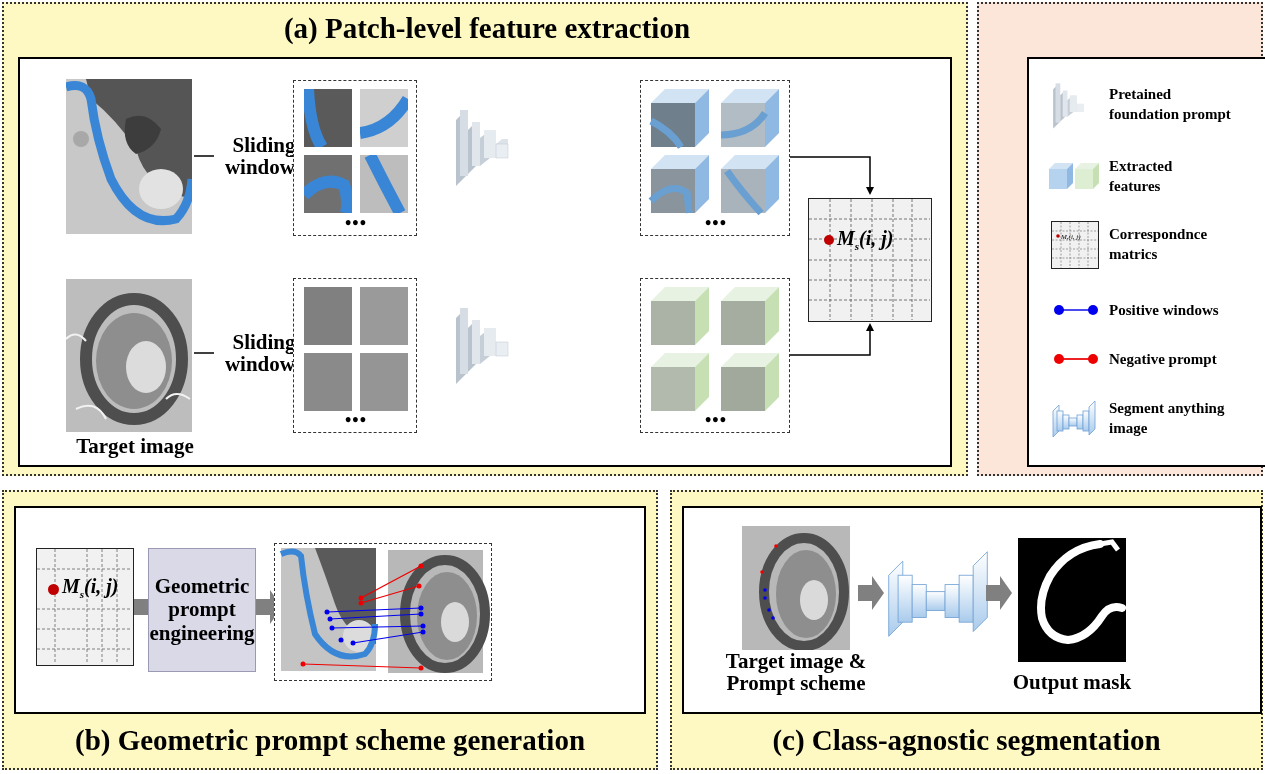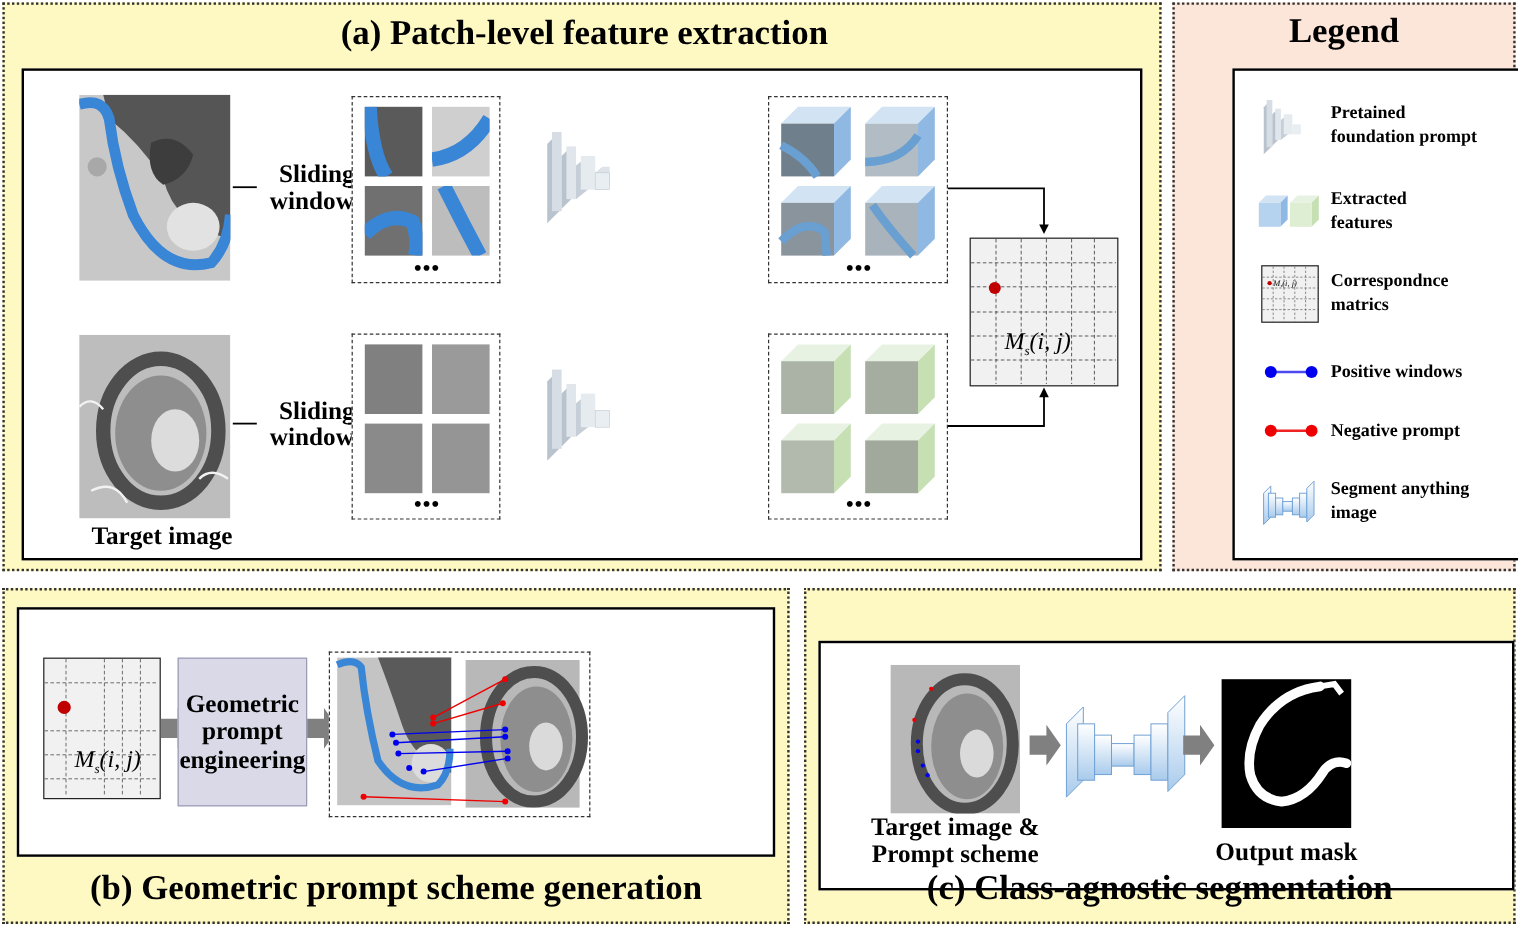--- a/index.html
+++ b/index.html
@@ -12,21 +12,21 @@
   .inner { position: absolute; background: #fff; border: 2px solid #000; }
 
   .title { position: absolute; font-weight: bold; text-align: center; white-space: nowrap; }
   .lbl { position: absolute; font-weight: bold; text-align: center; line-height: 1.05; }
 
   .em { position: absolute; overflow: hidden; }
   .dashbox { position: absolute; border: 1.5px dashed #333; background: #fff; }
   .dots { position: absolute; font-weight: bold; font-size: 18px; letter-spacing: 1px; text-align: center; }
 
   .matrix { position: absolute; border: 1.5px solid #222; background: #f1f1f1; }
-  .math { position: absolute; font-style: italic; font-weight: normal; white-space: nowrap; margin-top: 47px; }
+  .math { position: absolute; font-style: italic; font-weight: bold; white-space: nowrap; }
   .math sub { font-size: 0.55em; }
   .reddot { position: absolute; border-radius: 50%; background: #c00000; }
 
   .gpe { position: absolute; background: #d9d9e8; border: 1px solid #9a9ab5; display: flex; align-items: center; justify-content: center; text-align: center; font-weight: bold; font-size: 21px; line-height: 1.1; }
 
   .legend-txt { position: absolute; font-weight: bold; font-size: 15px; line-height: 1.3; }
   svg { position: absolute; overflow: visible; }
 </style>
 </head>
 <body>
@@ -209,21 +209,20 @@
       </svg>
       <div class="reddot" style="left:15px; top:36px; width:10px; height:10px;"></div>
       <div class="math" style="left:28px; top:28px; font-size:20px;">
         <span>M</span><sub>s</sub><span>(i, j)</span>
       </div>
     </div>
   </div>
 </div>
 
 <div class="panel peach" style="left:977px; top:2px; width:286px; height:474px;">
-  <div class="title" style="left:0; width:282px; top:6px; font-size:29px;">Legend</div>
   <div class="inner" style="left:14px; top:53px; width:256px; height:410px;margin-left:34px;">
 
     <svg style="left:22px; top:22px;" width="40" height="50" viewBox="0 0 60 84">
       <polygon points="0,14 10,4 10,70 0,80" fill="#b9c3cd"></polygon>
         <rect x="4" y="4" width="8" height="66" fill="#d6dde4"></rect>
       <polygon points="12,24 20,16 20,60 12,68" fill="#b9c3cd"></polygon>
         <rect x="16" y="16" width="8" height="44" fill="#e0e6ec"></rect>
       <polygon points="24,32 34,24 34,52 24,60" fill="#c6cfd8"></polygon>
         <rect x="28" y="24" width="12" height="28" fill="#e6ebf0"></rect>
       <rect x="40" y="38" width="12" height="14" fill="#e9eef2"></rect>
@@ -383,21 +382,21 @@
             <circle cx="148" cy="82" r="2.5"></circle>
             <circle cx="148" cy="88" r="2.5"></circle>
           </g>
       </svg>
     </div>
   </div>
   <div class="title" style="left:0; width:652px; top:232px; font-size:29px;">(b) Geometric prompt scheme generation</div>
 </div>
 
 <div class="panel blue" style="left:670px; top:490px; width:593px; height:280px;">
-  <div class="inner" style="left:10px; top:14px; width:580px; height:208px;margin-top:28px;">
+  <div class="inner" style="left:10px; top:14px; width:580px; height:208px;">
 
     <div class="em" style="left:58px; top:18px; width:108px; height:124px;">
       <svg width="108" height="124">
         <rect width="108" height="124" fill="#b8b8b8"></rect>
         <ellipse cx="62" cy="66" rx="40" ry="54" fill="none" stroke="#4e4e4e" stroke-width="10"></ellipse>
         <ellipse cx="64" cy="68" rx="30" ry="44" fill="#8e8e8e"></ellipse>
         <ellipse cx="72" cy="74" rx="14" ry="20" fill="#dadada"></ellipse>
         <g fill="#ee0000">
             <circle cx="34" cy="20" r="1.8"></circle>
             <circle cx="20" cy="46" r="1.8"></circle>

